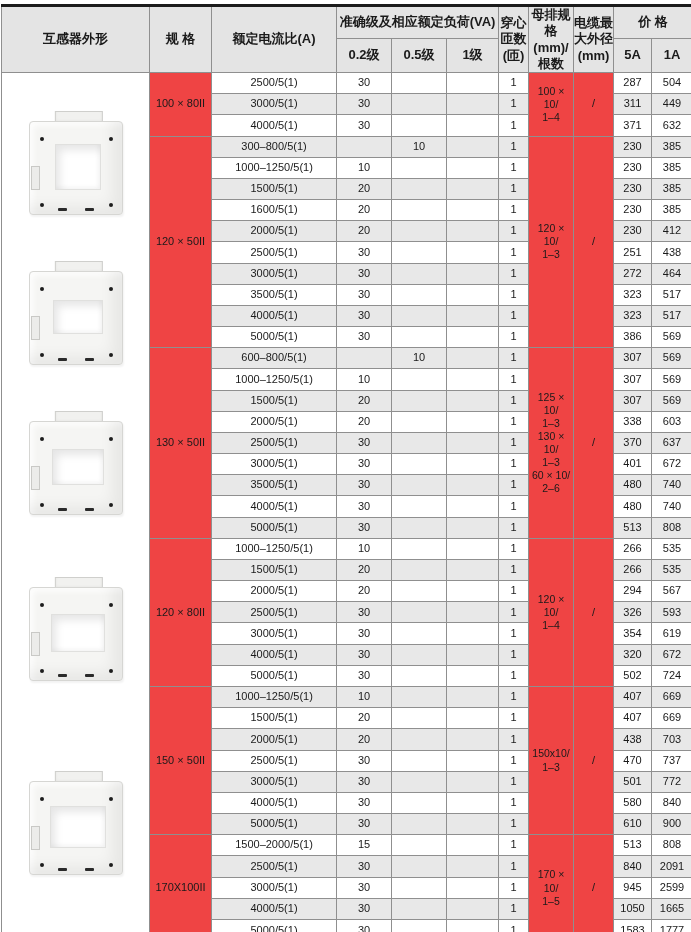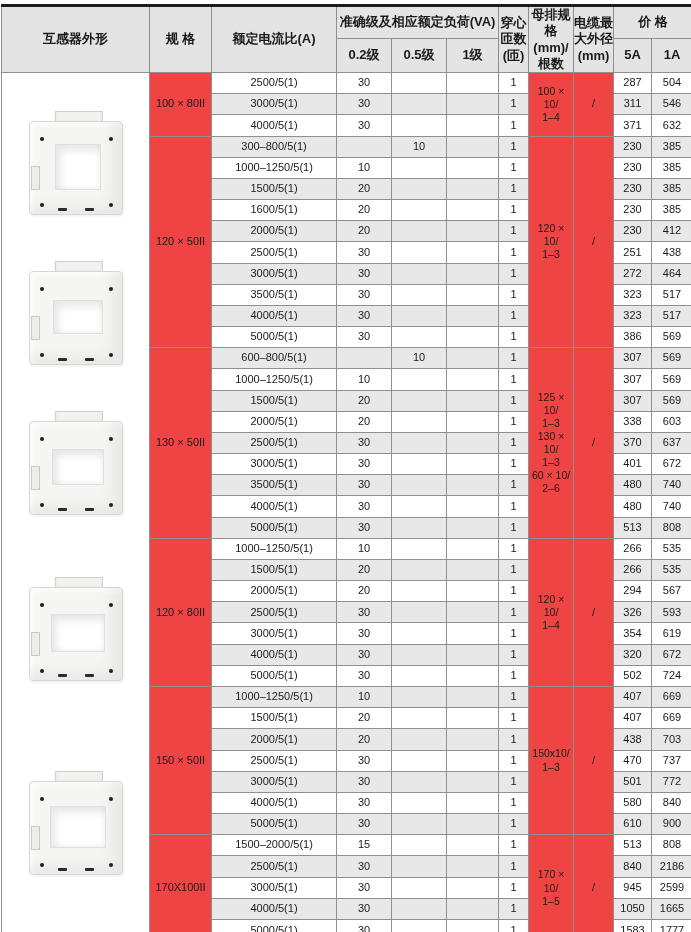--- a/index.html
+++ b/index.html
@@ -195,21 +195,21 @@
           <td>287</td>
           <td>504</td>
         </tr>
         <tr>
           <td class=" shaded">3000/5(1)</td>
           <td class=" shaded">30</td>
           <td class=" shaded"></td>
           <td class=" shaded"></td>
           <td class=" shaded">1</td>
           <td class=" shaded">311</td>
-          <td class=" shaded">546</td>
+          <td class=" shaded">449</td>
         </tr>
         <tr>
           <td>4000/5(1)</td>
           <td>30</td>
           <td></td>
           <td></td>
           <td>1</td>
           <td>371</td>
           <td>632</td>
         </tr>
@@ -543,21 +543,21 @@
           <td>513</td>
           <td>808</td>
         </tr>
         <tr>
           <td class=" shaded">2500/5(1)</td>
           <td class=" shaded">30</td>
           <td class=" shaded"></td>
           <td class=" shaded"></td>
           <td class=" shaded">1</td>
           <td class=" shaded">840</td>
-          <td class=" shaded">2186</td>
+          <td class=" shaded">2091</td>
         </tr>
         <tr>
           <td>3000/5(1)</td>
           <td>30</td>
           <td></td>
           <td></td>
           <td>1</td>
           <td>945</td>
           <td>2599</td>
         </tr>

